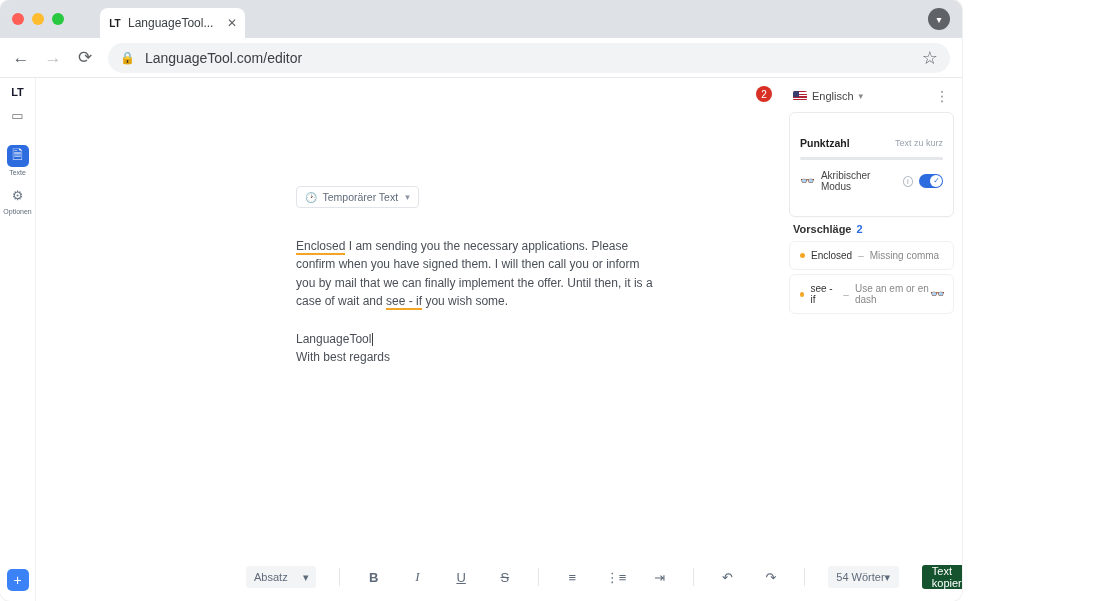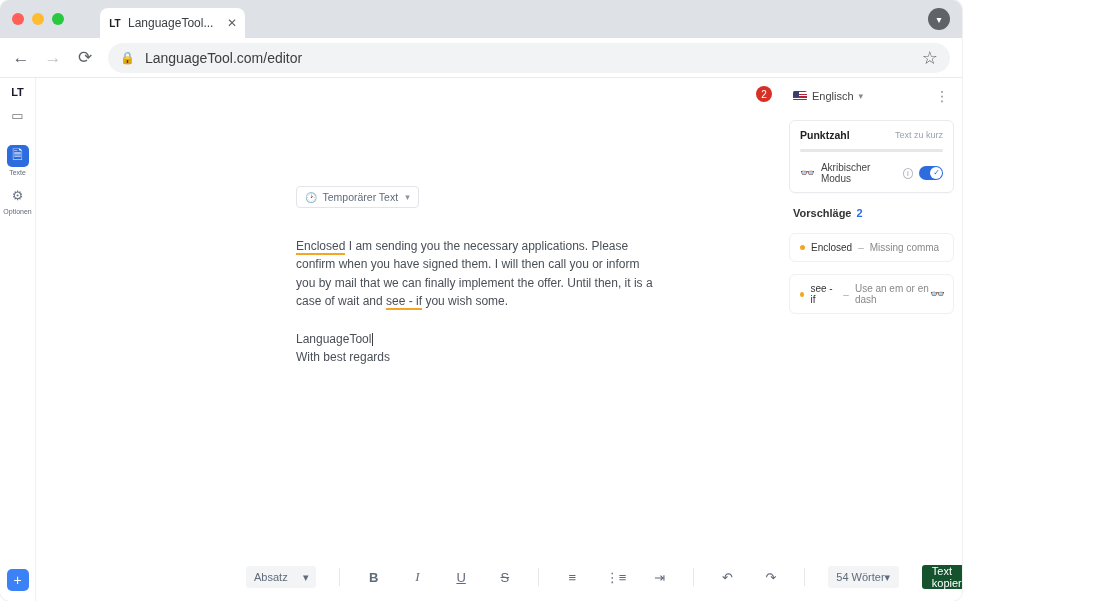--- a/index.html
+++ b/index.html
@@ -55,27 +55,27 @@
   .bb-ic { width:22px; height:22px; display:flex; align-items:center; justify-content:center; color:#5f6b7a; font-size:13px;}
   .bb-ic.bold{font-weight:700;}
   .bb-ic.italic{font-style:italic; font-family:Georgia,serif;}
   .bb-ic.under{text-decoration:underline;}
   .bb-ic.strike{text-decoration:line-through;}
   .bb-sep { width:1px; height:18px; background:#e5e7eb; }
   .bb-words { width:74px; height:22px; background:#f3f4f6; border-radius:3px; display:flex; align-items:center; padding:0 8px; justify-content:flex-start; font-size:11px;}
   .bb-btn { height:24px; background:#14532d; color:#fff; border-radius:3px; padding:0 10px; display:flex; align-items:center; font-size:11px; font-weight:500;}
 
   
-  .rside { width:180px; border-left:1px solid transparent; background:#fff; padding:6px 8px 0 6px; display:flex; flex-direction:column; gap:12px; font-size:11px; color:#444; }
+  .rside { width:180px; border-left:1px solid transparent; background:#fff; padding:6px 8px 0 6px; display:flex; flex-direction:column; gap:4px; font-size:11px; color:#444; }
   .rside .hdr { display:flex; align-items:center; gap:6px; padding:4px 4px; }
   .rside .lang { display:flex; align-items:center; gap:5px; cursor:default; }
   .flag { width:14px; height:10px; background:linear-gradient(#b22234 0 8%,#fff 8% 16%,#b22234 16% 24%,#fff 24% 32%,#b22234 32% 40%,#fff 40% 48%,#b22234 48% 56%,#fff 56% 64%,#b22234 64% 72%,#fff 72% 80%,#b22234 80% 88%,#fff 88% 100%); position:relative; border-radius:2px; overflow:hidden;}
   .flag::before{content:'';position:absolute;top:0;left:0;width:6px;height:6px;background:#3c3b6e;}
   .rside .more { margin-left:auto; color:#888; font-size:14px; letter-spacing:1px;}
-  .card { border:1px solid #e8eaed; border-radius:6px; padding:8px 10px; box-shadow:0 1px 1px rgba(0,0,0,0.02);}
+  .card { border:1px solid #e8eaed; border-radius:6px; padding:24px 10px; box-shadow:0 1px 1px rgba(0,0,0,0.02);}
   .card .row1 { display:flex; justify-content:space-between; align-items:center; margin-bottom:8px;}
   .card .row1 .t { font-size:10.5px; font-weight:600; color:#222;}
   .card .row1 .sub { font-size:9px; color:#9aa2ad; }
   .bar { height:3px; background:#e5e7eb; border-radius:2px; margin-bottom:10px;}
   .mode { display:flex; align-items:center; gap:6px; font-size:10px;}
   .mode .glasses{ font-size:12px; color:#6b7280;}
   .mode .info{ width:11px;height:11px;border:1px solid #b6bcc4;border-radius:50%;display:inline-flex;align-items:center;justify-content:center;font-size:8px;color:#9aa2ad;}
   .toggle { margin-left:auto; width:26px; height:14px; background:#2d6cdf; border-radius:7px; position:relative;}
   .toggle::after{content:'';position:absolute;right:1px;top:1px;width:12px;height:12px;background:#fff;border-radius:50%;display:flex;align-items:center;justify-content:center;}
   .toggle .chk{position:absolute;right:3px;top:2px;font-size:8px;color:#2d6cdf;z-index:1;}

